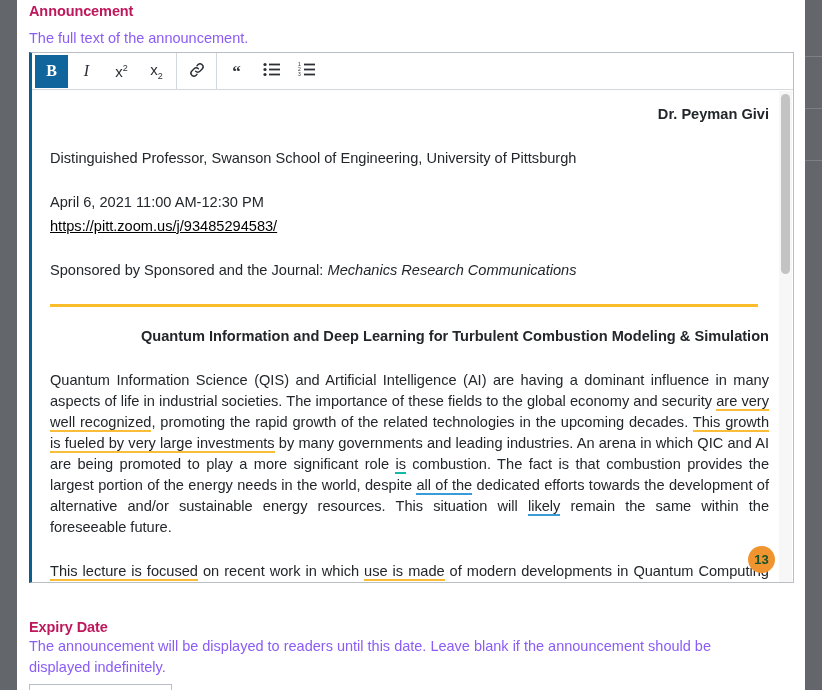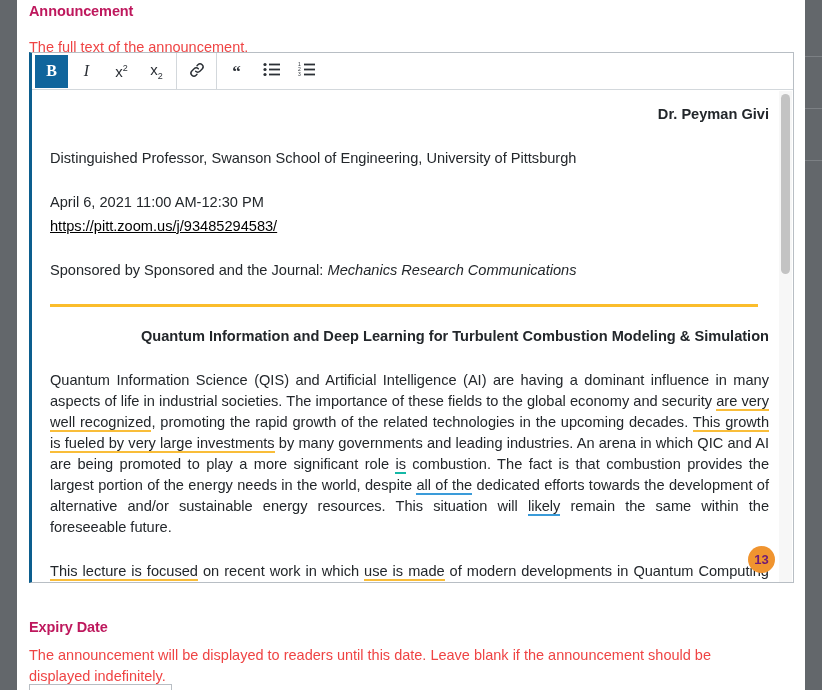--- a/index.html
+++ b/index.html
@@ -54,23 +54,22 @@
     left: 12px;
     font-size: 14.5px;
     font-weight: bold;
     color: #be185d;
     letter-spacing: -0.1px;
   }
   .field-desc {
     position: absolute;
     left: 12px;
     font-size: 14.5px;
-    color: #ef4444;
+    color: #8b5cf6;
     line-height: 21px;
-    margin-top: 9px;
   }
 
   #announcement-label { top: 3px; }
   #announcement-desc  { top: 28px; }
 
   
   .editor {
     position: absolute;
     left: 12px;
     top: 52px;
@@ -181,21 +180,21 @@
 
   
   .badge-count {
     position: absolute;
     right: 18px;
     bottom: 9px;
     width: 27px;
     height: 27px;
     border-radius: 50%;
     background: #f0942f;
-    color: #701a75;
+    color: #14532d;
     font-size: 13px;
     font-weight: bold;
     display: flex;
     align-items: center;
     justify-content: center;
     z-index: 5;
   }
 
   
   #expiry-label { top: 619px; }

